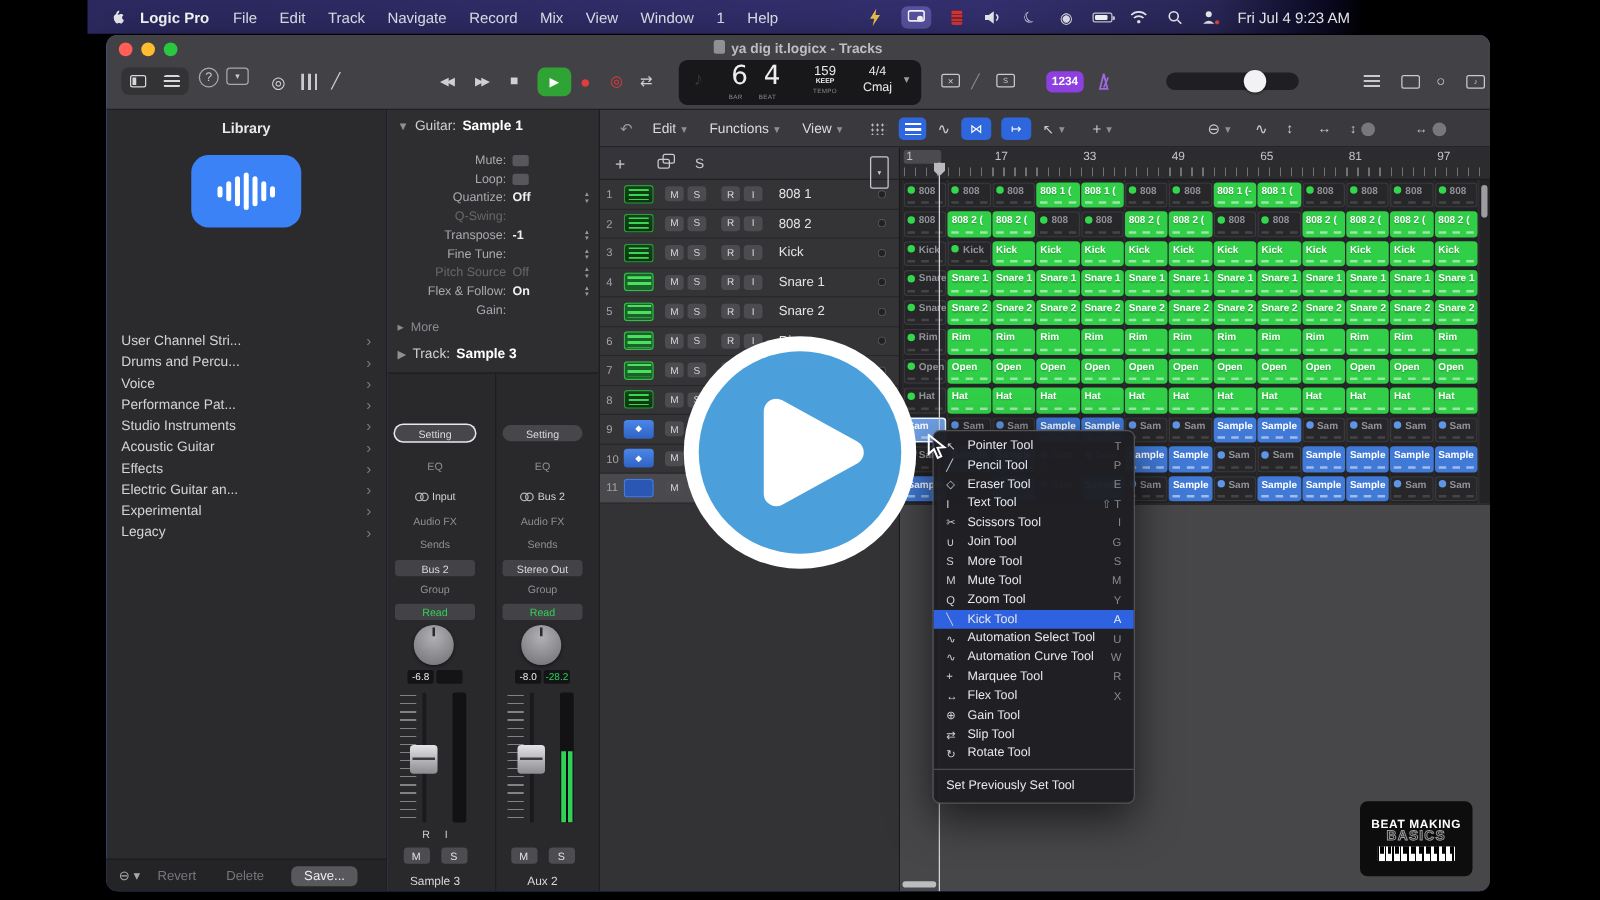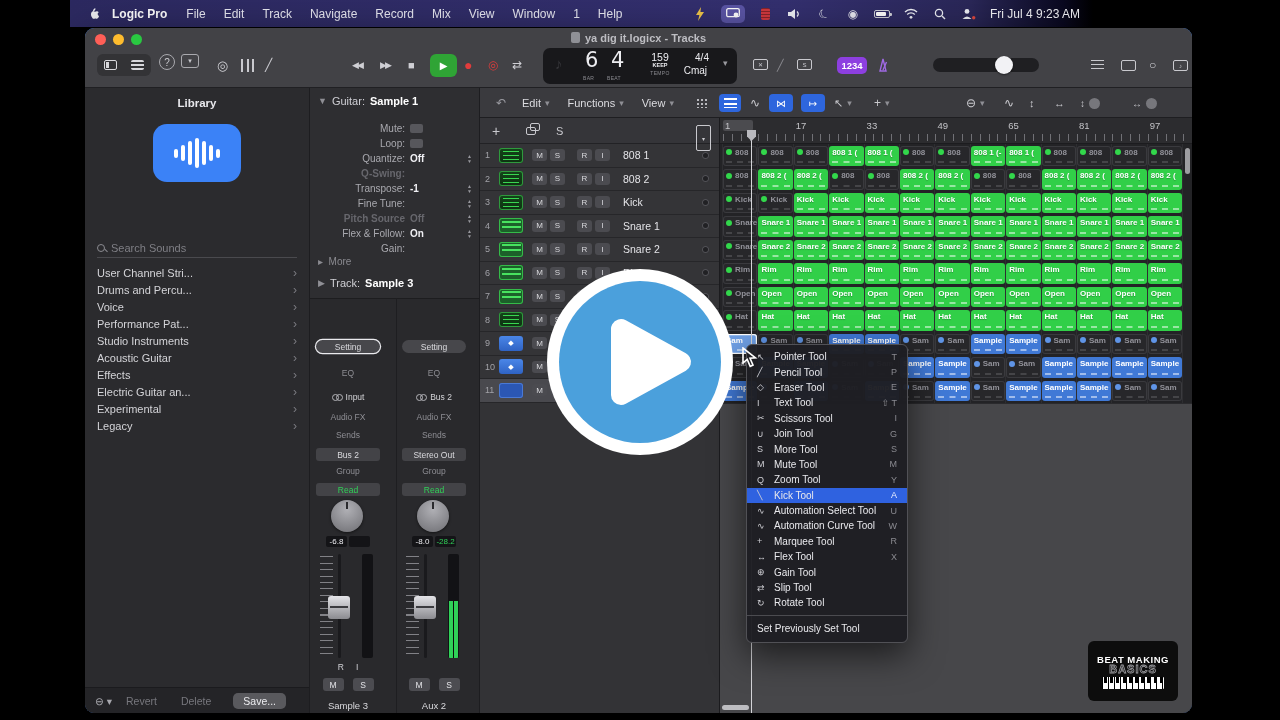--- a/index.html
+++ b/index.html
@@ -82,21 +82,21 @@
   .savebtn{background:#59595d;border-radius:5px;color:#ededf0;padding:2px 10px;margin-left:22px}
 
   
   .ir-h{position:absolute;left:8px;top:7px;display:flex;gap:5px;align-items:center;font-size:11px;color:#cfcfd4}
   .ir-h b{color:#fff}
   .chev{color:#8f8f95;font-size:9px}
   .ip-rows{position:absolute;left:0;right:0;top:33px}
   .ip-row{display:flex;align-items:center;height:15px;padding:0 7px;font-size:10px}
   .ip-label{width:88px;text-align:right;color:#a9a9af;margin-right:5px;flex:none}
   .ip-value{flex:1;color:#f0f0f4;font-weight:bold}
-  .dim2{color:#67676d !important;font-weight:bold}
+  .dim2{color:#67676d !important;font-weight:normal}
   .ip-check{width:13px;height:9px;background:#57575c;border-radius:2px}
   .ip-step{display:flex;flex-direction:column;line-height:4.5px;font-size:5px;color:#97979d;margin-left:auto}
   .ip-more{position:absolute;left:8px;top:168px;color:#8a8a90;font-size:10px}
   .ip-trk{position:absolute;left:8px;top:189px;display:flex;gap:5px;align-items:center;font-size:11px;color:#cfcfd4;font-weight:normal}
   .ip-trk b{color:#fff}
   .strip-area{position:absolute;left:0;right:0;top:210px;bottom:0;background:#29292c;border-top:1px solid #1d1d1f}
   .strip-div{position:absolute;left:86px;top:210px;bottom:0;width:1px;background:#1e1e21}
   .strip{position:absolute;top:252px;width:64px;height:374px}
   .strip>div{position:absolute;left:0;right:0}
   .st-btn{left:2px;right:2px;height:13px;background:#47474b;border-radius:7px;font-size:8.5px;color:#dadade;
@@ -334,21 +334,21 @@
     <div class="lcd">
       <span class="ghost">♪</span>
       <span class="big" style="left:42px">6</span>
       <span class="big" style="left:68px">4</span>
       <span class="tiny" style="left:40px;top:27px">BAR</span>
       <span class="tiny" style="left:64px;top:27px">BEAT</span>
       <span style="left:102px;top:3px;font-size:10.5px;width:30px;text-align:center">159</span>
       <span style="left:102px;top:14px;font-size:5.5px;font-weight:bold;width:30px;text-align:center">KEEP</span>
       <span class="tiny" style="left:102px;top:22px;width:30px;text-align:center">TEMPO</span>
       <span style="left:142px;top:4px;font-size:10px;width:34px;text-align:center">4/4</span>
-      <span style="left:130px;top:17px;font-size:10px;width:34px;text-align:right">Cmaj</span>
+      <span style="left:142px;top:17px;font-size:10px;width:34px;text-align:center">Cmaj</span>
       <span style="left:180px;top:10px;font-size:9px;color:#9a9aa0">▾</span>
     </div>
 
     <span class="hbtn rect-ic" style="left:668px;top:31px">✕</span>
     <span class="hbtn" style="left:692px;font-size:11px;color:#8a8a90">╱</span>
     <span class="hbtn rect-ic" style="left:712px;top:31px">S</span>
 
     <span class="badge">1234</span>
     <span class="metro">
       <svg width="16" height="16" viewBox="0 0 16 16">
@@ -375,24 +375,20 @@
     <div class="lib">
       <div class="lib-h">Library</div>
       <div class="patch">
         <i style="height:9px"></i>
           <i style="height:16px"></i>
           <i style="height:24px"></i>
           <i style="height:30px"></i>
           <i style="height:24px"></i>
           <i style="height:16px"></i>
           <i style="height:9px"></i>
-      </div>
-      <div class="lib-search">
-        <span class="mag"></span>
-        <span>Search Sounds</span>
       </div>
       <div class="lib-list" id="lib-list">
           <div class="lib-row">
             <span class="lib-txt">User Channel Stri...</span>
             <span class="lib-chev">›</span>
           </div>
           <div class="lib-row">
             <span class="lib-txt">Drums and Percu...</span>
             <span class="lib-chev">›</span>
           </div>

